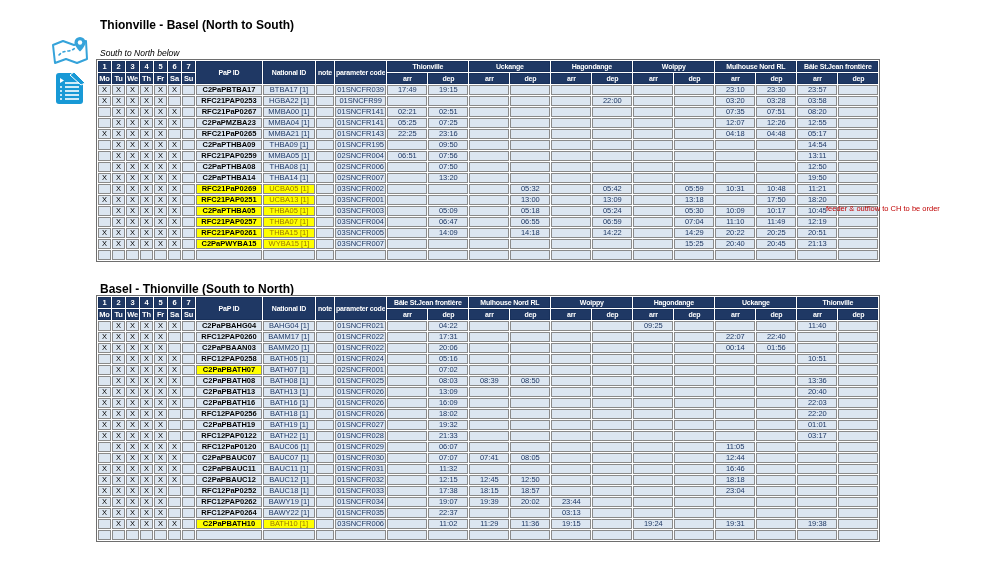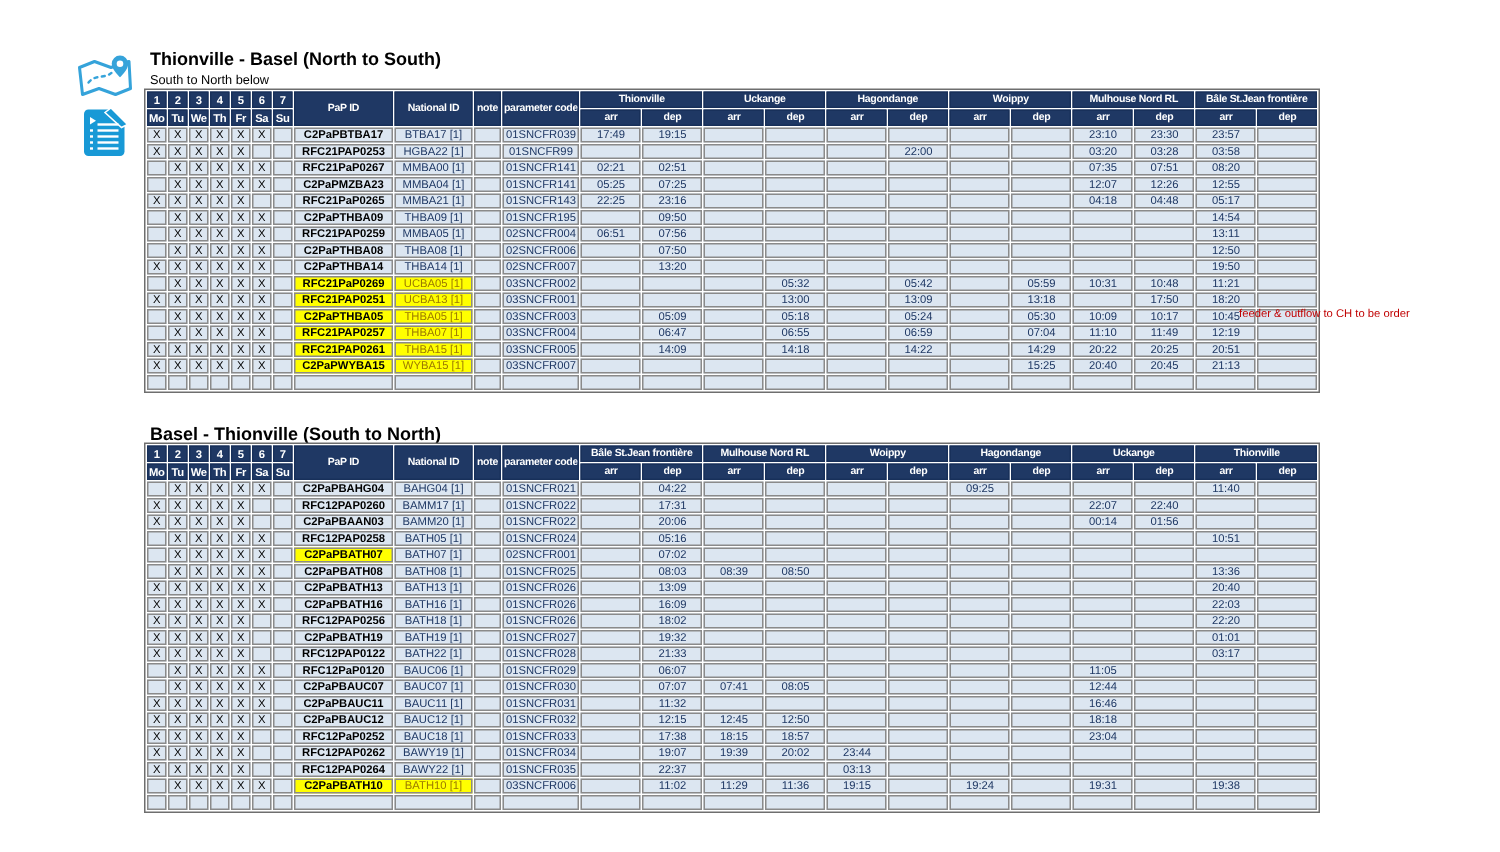--- a/index.html
+++ b/index.html
@@ -1,19 +1,19 @@
 <!DOCTYPE html>
 <html><head>
 <meta charset="utf-8">
 <style>
   html,body{margin:0;padding:0;}
   .page{position:relative;width:1000px;height:568px;background:#ffffff;overflow:hidden;
         font-family:"Liberation Sans",sans-serif;}
   .title{position:absolute;font-size:12px;font-weight:bold;color:#000;white-space:nowrap;}
-  .subtitle{position:absolute;font-size:8.5px;color:#000;white-space:nowrap;}
+  .subtitle{position:absolute;font-size:8.5px;font-style:italic;color:#000;white-space:nowrap;}
   .red-note{position:absolute;font-size:7.5px;color:#C00000;white-space:nowrap;}
   .tbl-wrap{position:absolute;left:97px;}
   table.grid{border-collapse:separate;border-spacing:1px;table-layout:fixed;background:#fff;
              outline:1px solid #6e6e6e;}
   table.grid th{background:#1F3864;color:#fff;font-weight:bold;font-size:7px;letter-spacing:-0.2px;
                 height:9px;line-height:9px;padding:0;border:1px solid #18305a;text-align:center;
                 overflow:hidden;white-space:nowrap;}
   table.grid th.day-h{font-size:7.5px;}
   table.grid td{background:#DCE6F1;color:#1F3864;font-size:7.5px;height:8px;line-height:8px;
                 padding:0 1px;border:1px solid #8a8a8a;text-align:center;vertical-align:middle;
@@ -51,21 +51,21 @@
         <line x1="11" y1="25" x2="25" y2="25"></line>
         <line x1="11" y1="29" x2="25" y2="29"></line>
         <line x1="6" y1="17" x2="8" y2="17"></line>
         <line x1="6" y1="21" x2="8" y2="21"></line>
         <line x1="6" y1="25" x2="8" y2="25"></line>
         <line x1="6" y1="29" x2="8" y2="29"></line>
       </g>
     </svg>
   </div>
 
-  <div class="title" style="left:100px;top:32px">Thionville - Basel (North to South)</div>
+  <div class="title" style="left:100px;top:18px">Thionville - Basel (North to South)</div>
   <div class="subtitle" style="left:100px;top:48px">South to North below</div>
   <div id="tbl0" class="tbl-wrap" style="top:60px">
       <table class="grid">
         <colgroup>
           <col style="width: 13px;">
           <col style="width: 13px;">
           <col style="width: 13px;">
           <col style="width: 13px;">
           <col style="width: 13px;">
           <col style="width: 13px;">

